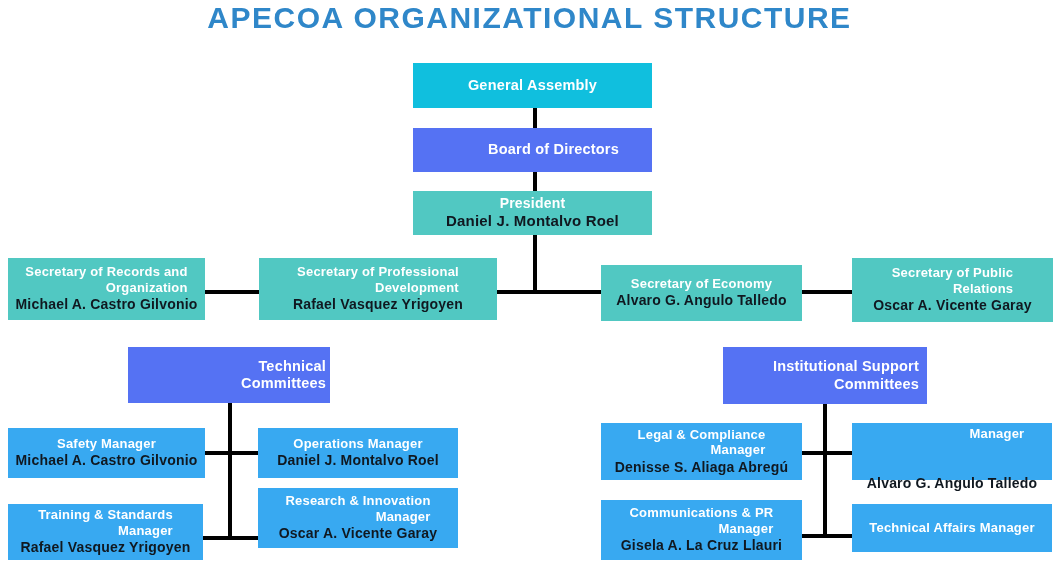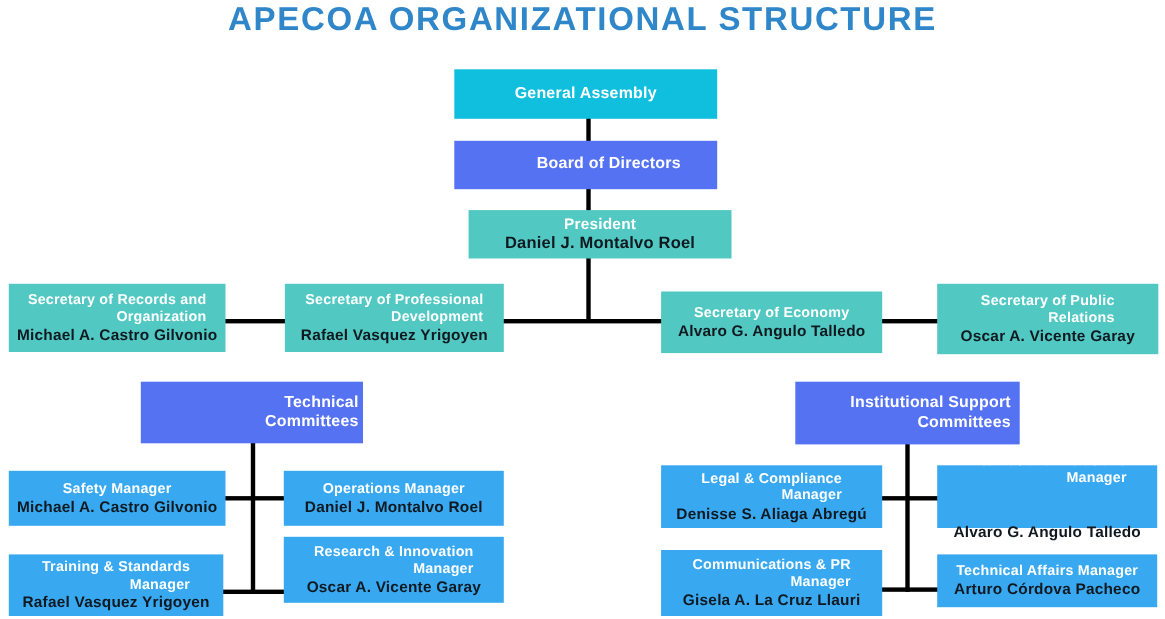--- a/index.html
+++ b/index.html
@@ -76,32 +76,32 @@
   <div class="line" style="left:800px; top:534px; width:54px; height:4px;"></div>
 
   <div class="box bg-cyan" style="left:413px; top:63px; width:239px; height:45px;">
     <span class="role role-lg">General Assembly</span>
   </div>
 
   <div class="box bg-blue" style="left:413px; top:128px; width:239px; height:44px;">
     <span class="role role-lg">Board of Directors</span>
   </div>
 
-  <div class="box bg-teal" style="left:426px; top:191px; width:239px; height:44px;">
+  <div class="box bg-teal" style="left:413px; top:191px; width:239px; height:44px;">
     <span class="role" style="font-size:14px;">President</span>
     <span class="pname" style="font-size:15px;">Daniel J. Montalvo Roel</span>
   </div>
 
   <div class="box bg-teal" style="left:8px; top:258px; width:197px; height:62px;">
     <span class="role">Secretary of Records and
 Organization</span>
     <span class="pname">Michael A. Castro Gilvonio</span>
   </div>
 
-  <div class="box bg-teal" style="left:259px; top:258px; width:199px; height:62px;">
+  <div class="box bg-teal" style="left:259px; top:258px; width:238px; height:62px;">
     <span class="role">Secretary of Professional
 Development</span>
     <span class="pname">Rafael Vasquez Yrigoyen</span>
   </div>
 
   <div class="box bg-teal" style="left:601px; top:265px; width:201px; height:56px;">
     <span class="role">Secretary of Economy</span>
     <span class="pname">Alvaro G. Angulo Talledo</span>
   </div>
 
@@ -155,16 +155,15 @@
   </div>
 
   <div class="box bg-lblue" style="left:601px; top:500px; width:201px; height:60px;">
     <span class="role">Communications &amp; PR
 Manager</span>
     <span class="pname">Gisela A. La Cruz Llauri</span>
   </div>
 
   <div class="box bg-lblue" style="left:852px; top:504px; width:200px; height:48px;">
     <span class="role">Technical Affairs Manager</span>
-    <span class="pname">Arturo Córdova Pacheco</span>
   </div>
 
 </div>
 
 </body></html>

